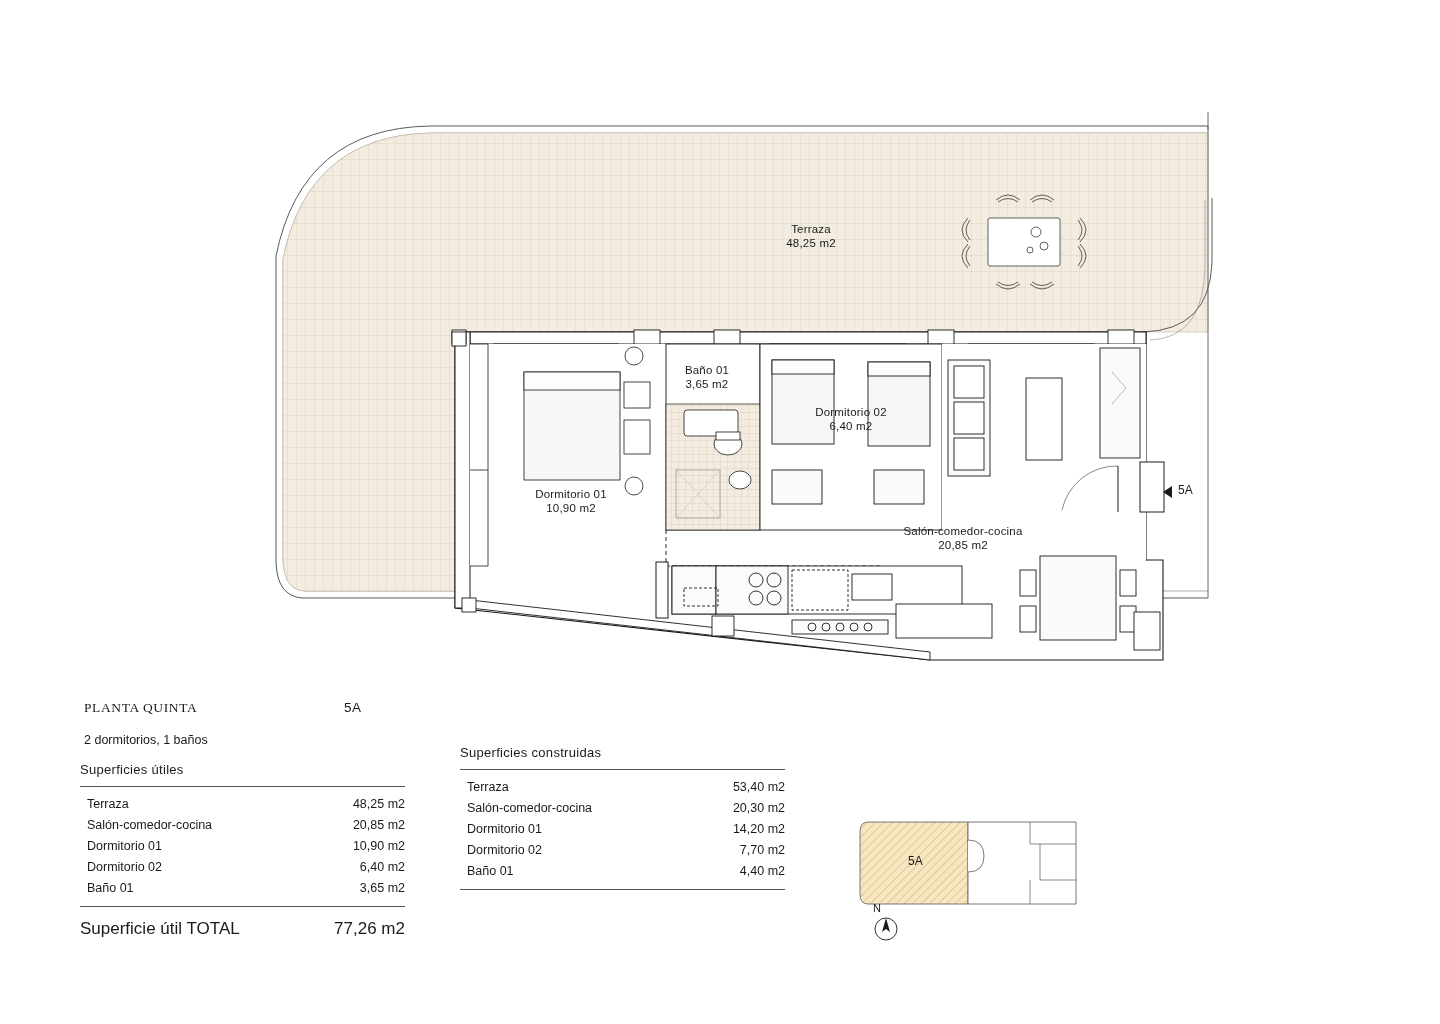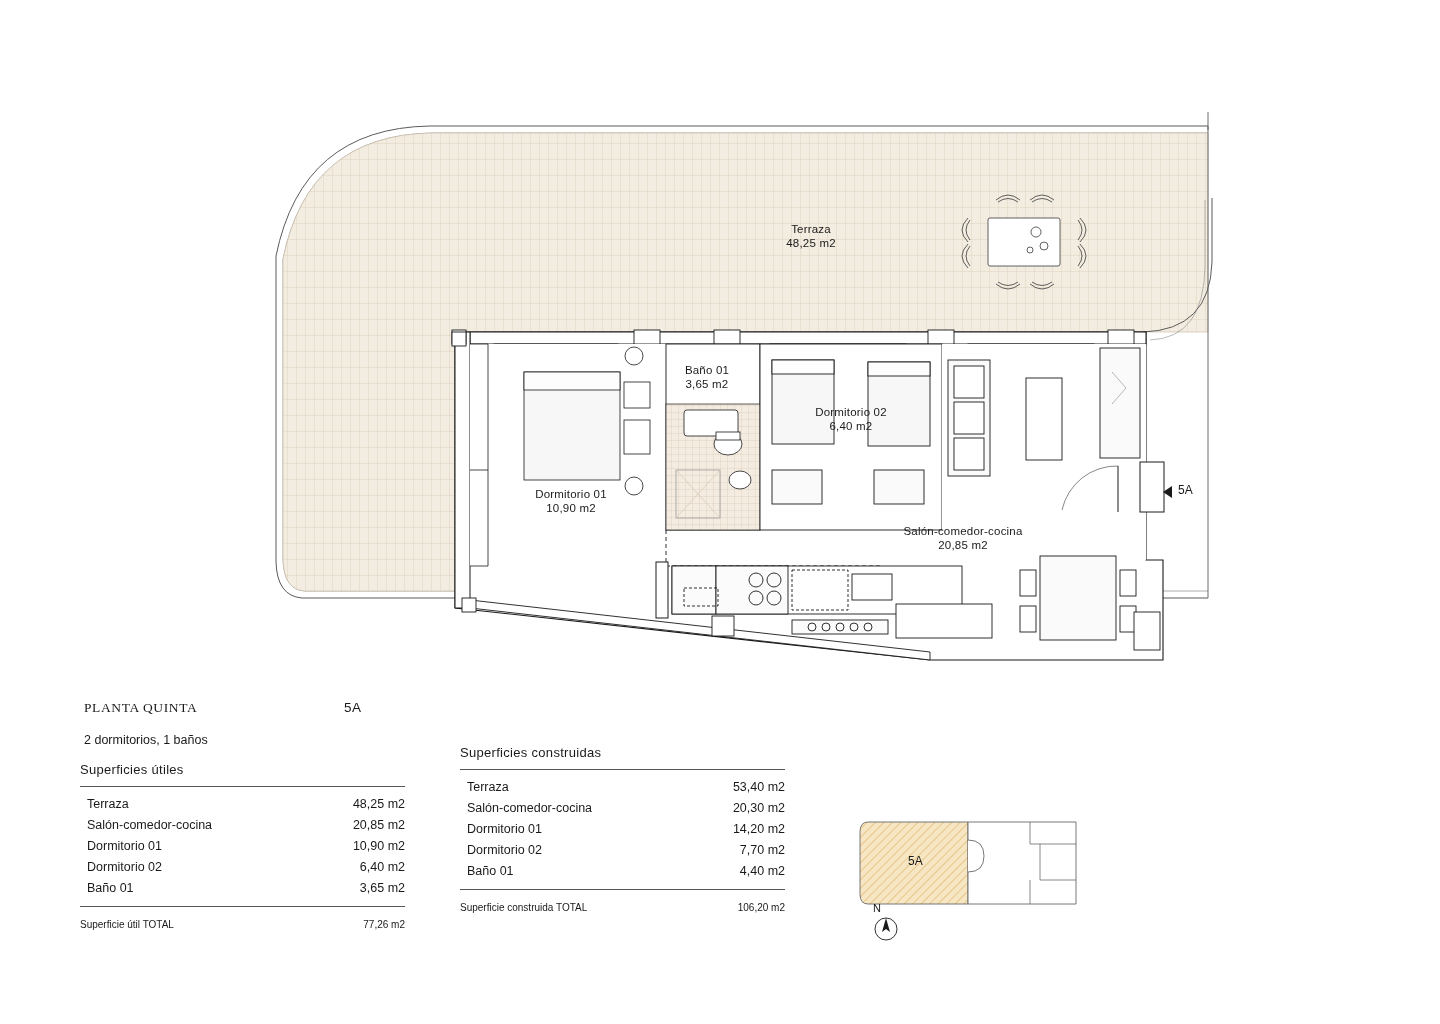--- a/index.html
+++ b/index.html
@@ -96,21 +96,21 @@
     font-size: 12.5px;
   }
   .row .name { padding-left: 7px; }
   .row .val  { text-align: right; }
   .tbl .rule-bottom {
     border-top: 1px solid #555;
     margin-top: 8px;
     margin-bottom: 7px;
   }
   .row.total {
-    font-size: 10px;
+    font-size: 17px;
     padding-top: 5px;
   }
   .row.total .name { padding-left: 0; }
 
   
   .keyplan {
     position: absolute;
     left: 860px;
     top: 812px;
     width: 260px;
@@ -410,24 +410,20 @@
         <div class="row">
           <span class="name">Dormitorio 02</span>
           <span class="val">7,70 m2</span>
         </div>
         <div class="row">
           <span class="name">Baño 01</span>
           <span class="val">4,40 m2</span>
         </div>
       </div>
       <div class="rule-bottom"></div>
-      <div class="row total">
-        <span class="name">Superficie construida TOTAL</span>
-        <span class="val">106,20 m2</span>
-      </div>
     </div>
 
   </div>
 
   <div class="keyplan">
     <div class="code">5A</div>
   </div>
   <div class="compass-n">N</div>
 
 </div>

